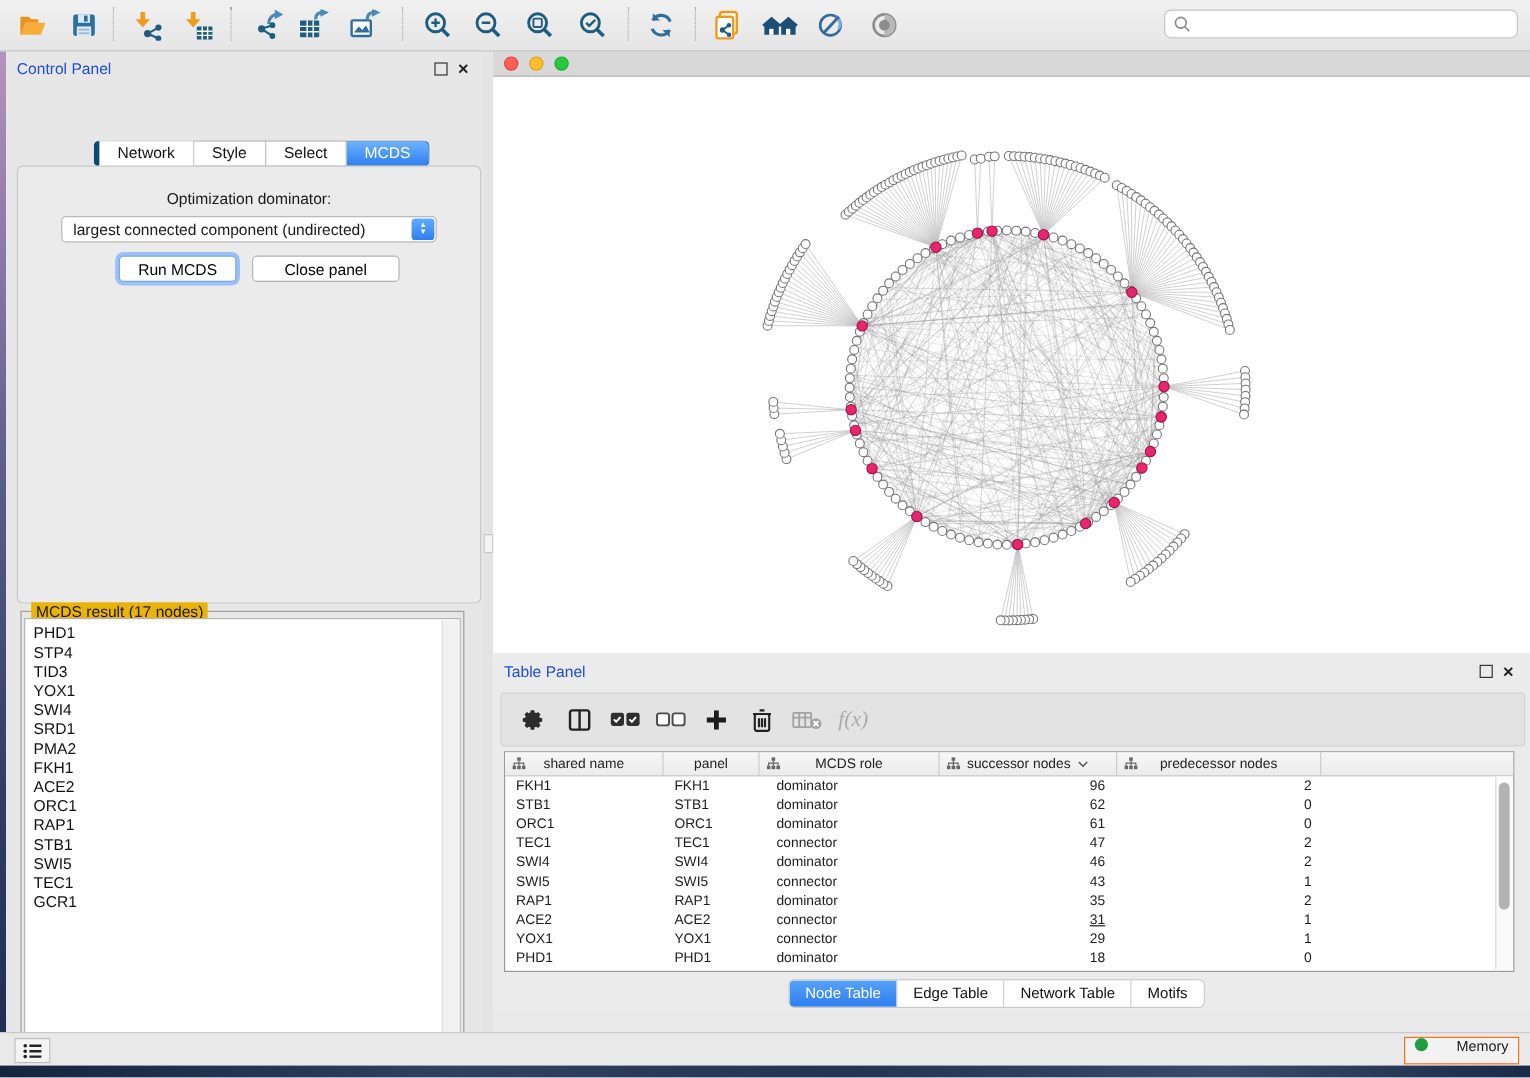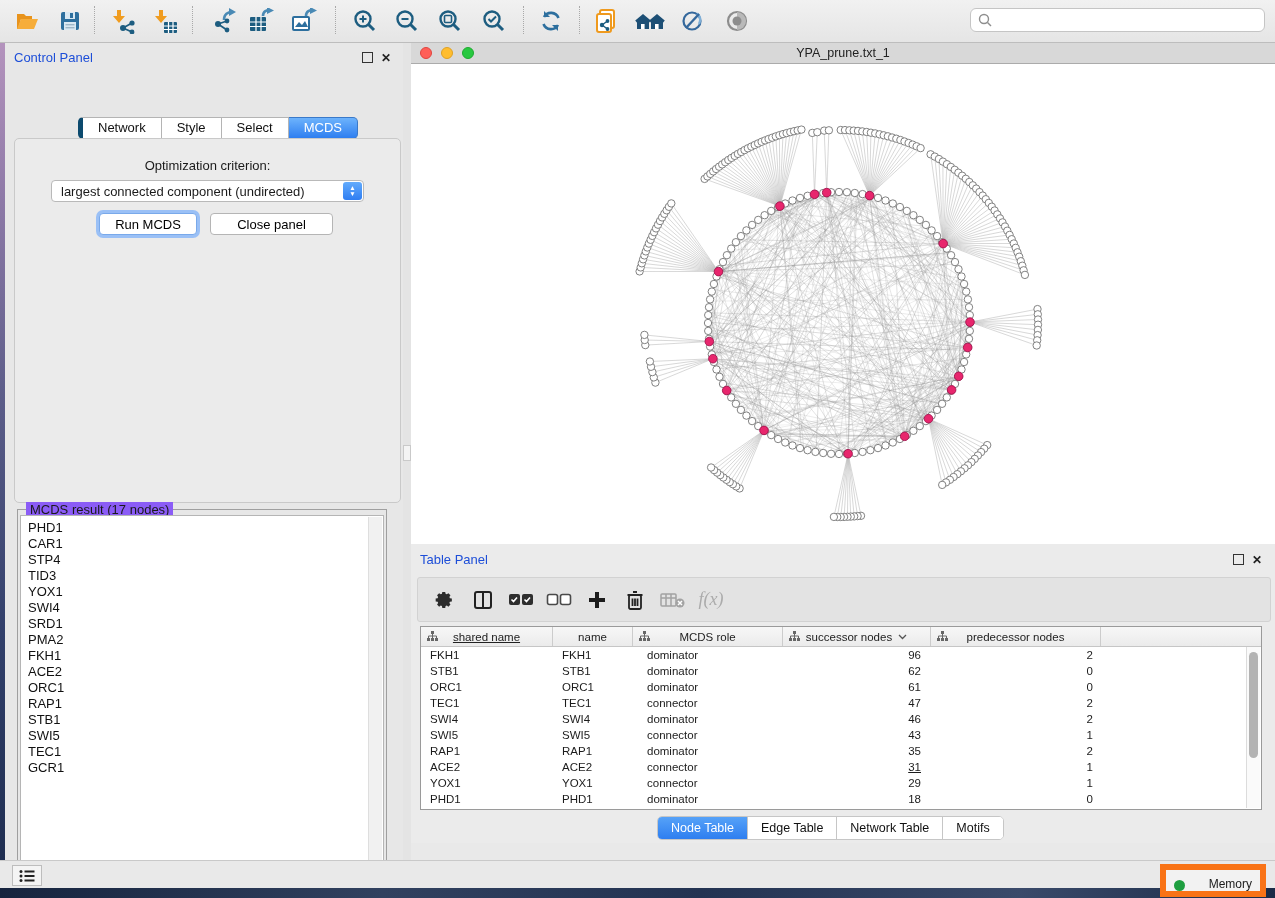--- a/index.html
+++ b/index.html
@@ -38,21 +38,21 @@
     border-radius:4px;font-size:13px;display:flex;align-items:center;padding-left:9px;box-sizing:border-box}
   #opt-stepper{position:absolute;right:1px;top:1px;bottom:1px;width:19px;border-radius:3px;
     background:linear-gradient(#62abfc,#2f7ef2);display:flex;flex-direction:column;align-items:center;justify-content:center}
   #opt-stepper span{color:#fff;font-size:6.5px;line-height:6px}
   .btn{position:absolute;height:22px;background:#fff;border:1px solid #b5b5b5;border-radius:4px;
     font-size:13px;display:flex;align-items:center;justify-content:center;box-sizing:border-box}
   #run-btn{left:84px;top:74px;width:98px;border-color:#79a9ea;box-shadow:0 0 0 3px rgba(88,157,255,.55)}
   #closep-btn{left:195px;top:74px;width:123px}
   
   #mcds-box{left:12px;top:466px;width:370px;height:370px;border:1px solid #9f9f9f;box-sizing:border-box}
-  #mcds-legend{position:absolute;left:8px;top:-8px;background:#8b5cf6;padding:0 4px;font-size:13px}
+  #mcds-legend{position:absolute;left:8px;top:-8px;background:#eab308;padding:0 4px;font-size:13px}
   #mcds-list{position:absolute;left:2px;right:2px;top:5px;bottom:2px;background:#fff;border:1px solid #b5b5b5}
   #mcds-items{padding:4px 0 0 7px;font-size:13px;line-height:16px;color:#111}
   #mcds-scroll{position:absolute;right:1px;top:1px;bottom:1px;width:13px;background:#f1f1f1;border-left:1px solid #dedede}
   
   #v-splitter{left:403px;top:43px;width:8px;height:817px;background:#e4e4e4}
   #v-handle{position:absolute;left:0;top:402px;width:8px;height:16px;background:#f4f4f4;border:1px solid #c9c9c9;box-sizing:border-box}
   
   #net-titlebar{left:411px;top:43px;width:864px;height:20px;background:#d8d8d8;border-bottom:1px solid #ababab;
     display:flex;align-items:center}
   .light{width:12px;height:12px;border-radius:50%;margin-left:9px}
@@ -79,22 +79,22 @@
   #t-thumb{position:absolute;left:2px;top:5px;width:9px;height:106px;background:#b3b3b3;border-radius:5px}
   #table-tab-bar{position:absolute;left:246px;top:272px;display:flex;height:22px;
     border:1px solid #c6c6c6;border-radius:5px;overflow:hidden;background:#fff}
   .btab{height:22px;line-height:22px;padding:0 13px;font-size:12.5px;border-right:1px solid #c6c6c6;background:#fff;color:#111}
   .btab:last-child{border-right:none}
   .btab.active{background:linear-gradient(#56a2f8,#2e7ef0);color:#fff}
   
   #status-bar{left:0;top:860px;width:1275px;height:27px;background:#e9e9e9;border-top:1px solid #c9c9c9}
   #list-btn{position:absolute;left:12px;top:4px;width:28px;height:19px;background:#f4f4f4;border:1px solid #bdbdbd;
     display:flex;align-items:center;justify-content:center}
-  #memory-btn{position:absolute;right:9px;top:3px;height:21px;background:#f2f2f2;border:6px solid #f97316;
-    display:flex;align-items:flex-end;padding:0 8px;font-size:12px;gap:24px}
+  #memory-btn{position:absolute;right:9px;top:3px;height:21px;background:#f2f2f2;border:1px solid #f97316;
+    display:flex;align-items:flex-start;padding:0 8px;font-size:12px;gap:24px}
   #memory-dot{width:11px;height:11px;border-radius:50%;background:#1e9e40}
 </style>
 </head>
 <body>
 
 <div id="wall-left" class="abs"></div>
 <div id="wall-bottom" class="abs"></div>
 
 <div id="toolbar" class="abs">
   <span class="tbi" style="left:11px">
@@ -245,37 +245,36 @@
     <span class="float-btn"></span>
     <span class="close-btn">✕</span>
   </div>
   <div id="cp-tabs">
       <span class="tab">Network</span>
       <span class="tab">Style</span>
       <span class="tab">Select</span>
       <span class="tab active">MCDS</span>
     </div>
   <div id="cp-inner" class="abs">
-    <div id="opt-label" class="abs">Optimization criterion:</div>
+    <div id="opt-label" class="abs">Optimization dominator:</div>
     <div id="opt-select" class="abs">
       <span>largest connected component (undirected)</span>
       <span id="opt-stepper">
           <span>▲</span>
           <span>▼</span>
         </span>
     </div>
     <button id="run-btn" class="btn">Run MCDS</button>
     <button id="closep-btn" class="btn">Close panel</button>
   </div>
   <div id="mcds-box" class="abs">
     <span id="mcds-legend">MCDS result (17 nodes)</span>
     <div id="mcds-list">
       <div id="mcds-items">
           <div>PHD1</div>
-          <div>CAR1</div>
           <div>STP4</div>
           <div>TID3</div>
           <div>YOX1</div>
           <div>SWI4</div>
           <div>SRD1</div>
           <div>PMA2</div>
           <div>FKH1</div>
           <div>ACE2</div>
           <div>ORC1</div>
           <div>RAP1</div>
@@ -290,21 +289,20 @@
 </div>
 
 <div id="v-splitter" class="abs">
   <div id="v-handle"></div>
 </div>
 
 <div id="net-titlebar" class="abs">
   <span class="light" style="background:#ff5f58;border:1px solid #e0443e;box-sizing:border-box"></span>
   <span class="light" style="background:#ffbd2e;border:1px solid #dfa123;box-sizing:border-box"></span>
   <span class="light" style="background:#28c840;border:1px solid #1eab30;box-sizing:border-box"></span>
-  <span id="net-title">YPA_prune.txt_1</span>
 </div>
 <div id="net-canvas" class="abs">
   <svg id="graph-svg" width="864" height="491">
       <line x1="368.9" y1="142.1" x2="558.6" y2="268.6" stroke="#8f8f8f" stroke-width="0.7" opacity="0.20"></line>
       <line x1="368.9" y1="142.1" x2="557.6" y2="240.1" stroke="#8f8f8f" stroke-width="0.7" opacity="0.35"></line>
       <line x1="368.9" y1="142.1" x2="298.2" y2="241.4" stroke="#8f8f8f" stroke-width="0.7" opacity="0.28"></line>
       <line x1="368.9" y1="142.1" x2="299.9" y2="286.6" stroke="#8f8f8f" stroke-width="0.7" opacity="0.24"></line>
       <line x1="368.9" y1="142.1" x2="304.3" y2="215.9" stroke="#8f8f8f" stroke-width="0.7" opacity="0.36"></line>
       <line x1="368.9" y1="142.1" x2="421.6" y2="389.8" stroke="#8f8f8f" stroke-width="0.7" opacity="0.22"></line>
       <line x1="368.9" y1="142.1" x2="439.6" y2="128.5" stroke="#8f8f8f" stroke-width="0.7" opacity="0.31"></line>
@@ -1201,34 +1199,34 @@
           <rect x="1" y="3" width="15" height="12" rx="1" stroke="#a3a3a3" stroke-width="1.5" fill="none"></rect>
           <path d="M1 7h15M6 3v12M11 3v12" stroke="#a3a3a3" stroke-width="1.5"></path>
           <circle cx="20" cy="12" r="4.5" fill="#a3a3a3"></circle>
           <path d="M18 10l4 4M22 10l-4 4" stroke="#fff" stroke-width="1.5"></path>
         </svg>
     </span>
     <span class="tpi" style="font-family:'Liberation Serif',serif;font-style:italic;font-size:18px;color:#ababab">f(x)</span>
   </div>
   <div id="node-table">
     <div id="t-header">
-        <div class="hcell" style="width: 132px; text-decoration: underline;">
+        <div class="hcell" style="width: 132px;">
           <svg width="11" height="11" viewBox="0 0 11 11">
             <g fill="#666">
               <rect x="4" y="0" width="3" height="3"></rect>
               <rect x="0" y="7" width="3" height="3"></rect>
               <rect x="4" y="7" width="3" height="3"></rect>
               <rect x="8" y="7" width="3" height="3"></rect>
             </g>
             <path d="M5.5 3v2M5.5 5H1.5v2M5.5 5h4v2M5.5 5v2" stroke="#666" fill="none"></path>
           </svg>
           <span>shared name</span>
         </div>
         <div class="hcell" style="width: 80px;">
-          <span>name</span>
+          <span>panel</span>
         </div>
         <div class="hcell" style="width: 150px;">
           <svg width="11" height="11" viewBox="0 0 11 11">
             <g fill="#666">
               <rect x="4" y="0" width="3" height="3"></rect>
               <rect x="0" y="7" width="3" height="3"></rect>
               <rect x="4" y="7" width="3" height="3"></rect>
               <rect x="8" y="7" width="3" height="3"></rect>
             </g>
             <path d="M5.5 3v2M5.5 5H1.5v2M5.5 5h4v2M5.5 5v2" stroke="#666" fill="none"></path>

